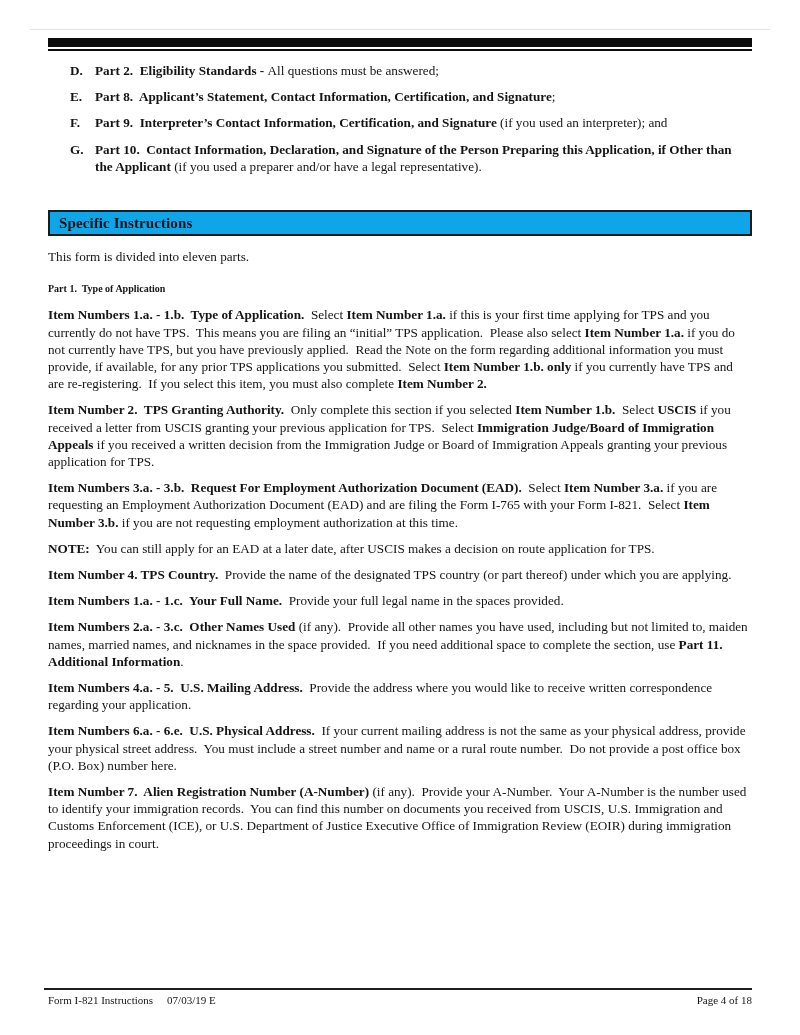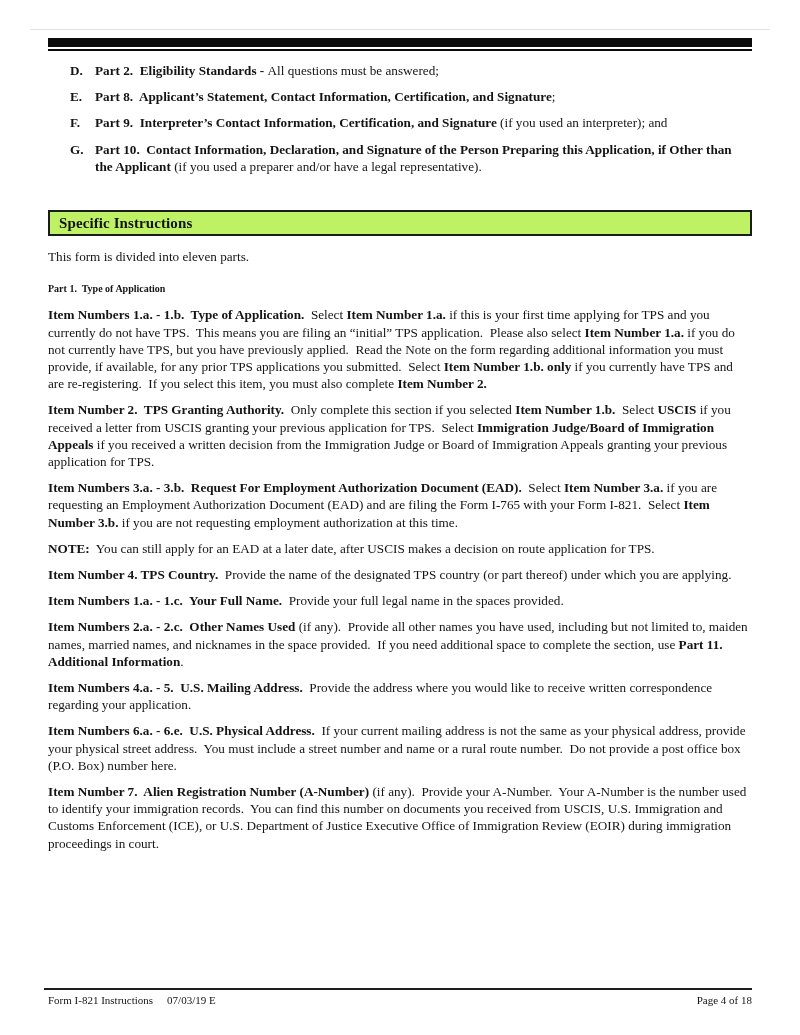--- a/index.html
+++ b/index.html
@@ -35,21 +35,21 @@
   }
   .outline-item .letter {
     position: absolute; left: 22px; top: 0;
     font-weight: bold;
   }
 
   .section-box {
     position: absolute;
     top: 210px; left: 48px; width: 704px; height: 26px;
     box-sizing: border-box;
-    background: #bef264;
+    background: #0ea5e9;
     border: 2px solid #1b1b1b;
     display: flex; align-items: center;
     padding-left: 9px;
     font-weight: bold;
     font-size: 15px;
     letter-spacing: 0.1px;
   }
 
   .body-flow {
     position: absolute;
@@ -100,21 +100,21 @@
 
   <div class="body-flow">
     <div class="intro">This form is divided into eleven parts.</div>
   <div class="heading">Part 1.  Type of Application</div>
       <div class="paragraph"><span class="b">Item Numbers 1.a. - 1.b.  Type of Application.</span><span>  Select </span><span class="b">Item Number 1.a.</span><span> if this is your first time applying for TPS and you currently do not have TPS.  This means you are filing an “initial” TPS application.  Please also select </span><span class="b">Item Number 1.a.</span><span> if you do not currently have TPS, but you have previously applied.  Read the Note on the form regarding additional information you must provide, if available, for any prior TPS applications you submitted.  Select </span><span class="b">Item Number 1.b. only</span><span> if you currently have TPS and are re-registering.  If you select this item, you must also complete </span><span class="b">Item Number 2.</span></div>
       <div class="paragraph"><span class="b">Item Number 2.  TPS Granting Authority.</span><span>  Only complete this section if you selected </span><span class="b">Item Number 1.b.</span><span>  Select </span><span class="b">USCIS</span><span> if you received a letter from USCIS granting your previous application for TPS.  Select </span><span class="b">Immigration Judge/Board of Immigration Appeals</span><span> if you received a written decision from the Immigration Judge or Board of Immigration Appeals granting your previous application for TPS.</span></div>
       <div class="paragraph"><span class="b">Item Numbers 3.a. - 3.b.  Request For Employment Authorization Document (EAD).</span><span>  Select </span><span class="b">Item Number 3.a.</span><span> if you are requesting an Employment Authorization Document (EAD) and are filing the Form I-765 with your Form I-821.  Select </span><span class="b">Item Number 3.b.</span><span> if you are not requesting employment authorization at this time.</span></div>
       <div class="paragraph"><span class="b">NOTE:</span><span>  You can still apply for an EAD at a later date, after USCIS makes a decision on route application for TPS.</span></div>
       <div class="paragraph"><span class="b">Item Number 4. TPS Country.</span><span>  Provide the name of the designated TPS country (or part thereof) under which you are applying.</span></div>
       <div class="paragraph"><span class="b">Item Numbers 1.a. - 1.c.  Your Full Name.</span><span>  Provide your full legal name in the spaces provided.</span></div>
-      <div class="paragraph"><span class="b">Item Numbers 2.a. - 2.c.  Other Names Used</span><span> (if any).  Provide all other names you have used, including but not limited to, maiden names, married names, and nicknames in the space provided.  If you need additional space to complete the section, use </span><span class="b">Part 11. Additional Information</span><span>.</span></div>
+      <div class="paragraph"><span class="b">Item Numbers 2.a. - 3.c.  Other Names Used</span><span> (if any).  Provide all other names you have used, including but not limited to, maiden names, married names, and nicknames in the space provided.  If you need additional space to complete the section, use </span><span class="b">Part 11. Additional Information</span><span>.</span></div>
       <div class="paragraph"><span class="b">Item Numbers 4.a. - 5.  U.S. Mailing Address.</span><span>  Provide the address where you would like to receive written correspondence regarding your application.</span></div>
       <div class="paragraph"><span class="b">Item Numbers 6.a. - 6.e.  U.S. Physical Address.</span><span>  If your current mailing address is not the same as your physical address, provide your physical street address.  You must include a street number and name or a rural route number.  Do not provide a post office box (P.O. Box) number here.</span></div>
       <div class="paragraph"><span class="b">Item Number 7.  Alien Registration Number (A-Number)</span><span> (if any).  Provide your A-Number.  Your A-Number is the number used to identify your immigration records.  You can find this number on documents you received from USCIS, U.S. Immigration and Customs Enforcement (ICE), or U.S. Department of Justice Executive Office of Immigration Review (EOIR) during immigration proceedings in court.</span></div>
     </div>
 
   <div class="footer-rule"></div>
 
   <div class="footer">
     <span>
       <span>Form I-821 Instructions</span><span class="edition">07/03/19 E</span>

